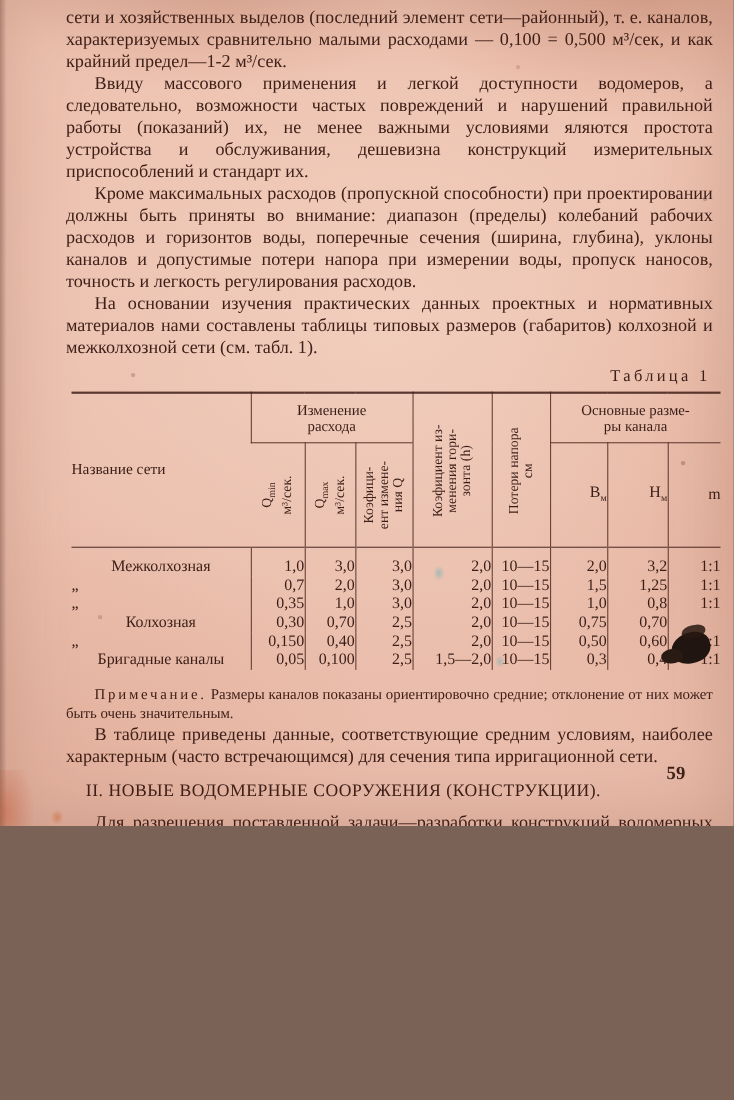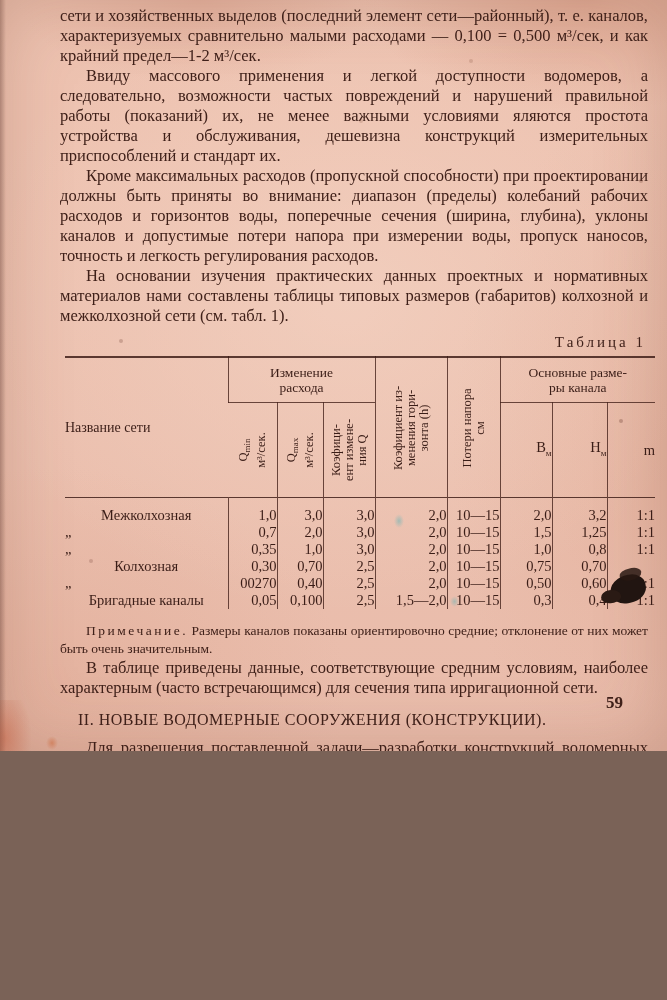--- a/index.html
+++ b/index.html
@@ -239,21 +239,21 @@
             <td>0,70</td>
             <td>2,5</td>
             <td class="right">2,0</td>
             <td>10—15</td>
             <td>0,75</td>
             <td>0,70</td>
             <td></td>
         </tr>
         <tr>
           <td class="ditto">„</td>
-            <td>00270</td>
+            <td>0,150</td>
             <td>0,40</td>
             <td>2,5</td>
             <td class="right">2,0</td>
             <td>10—15</td>
             <td>0,50</td>
             <td>0,60</td>
             <td>1:1</td>
         </tr>
         <tr>
           <td class="name">Бригадные каналы</td>

